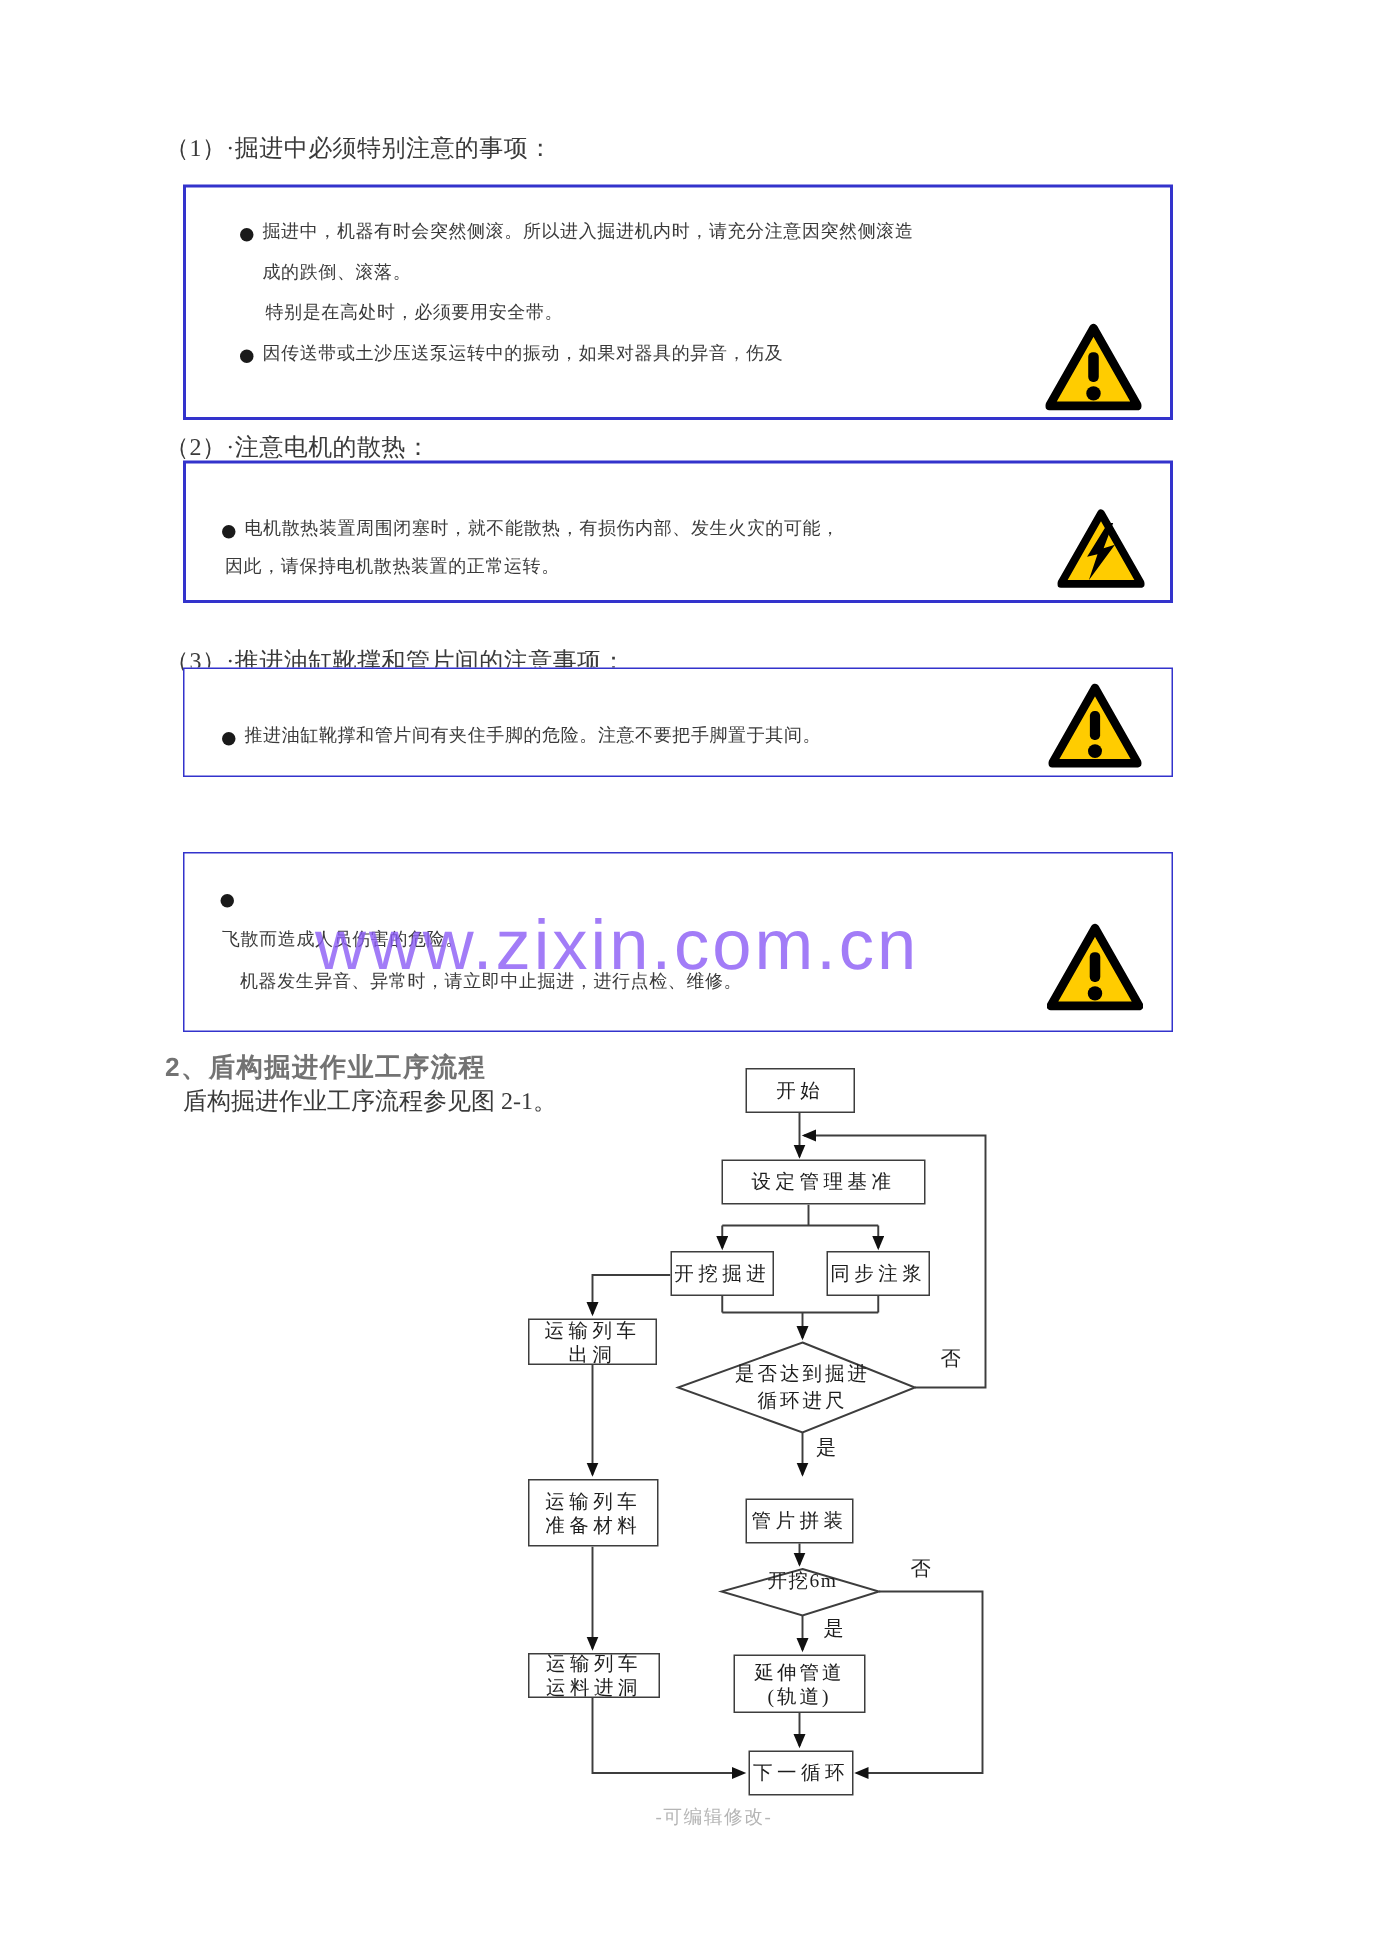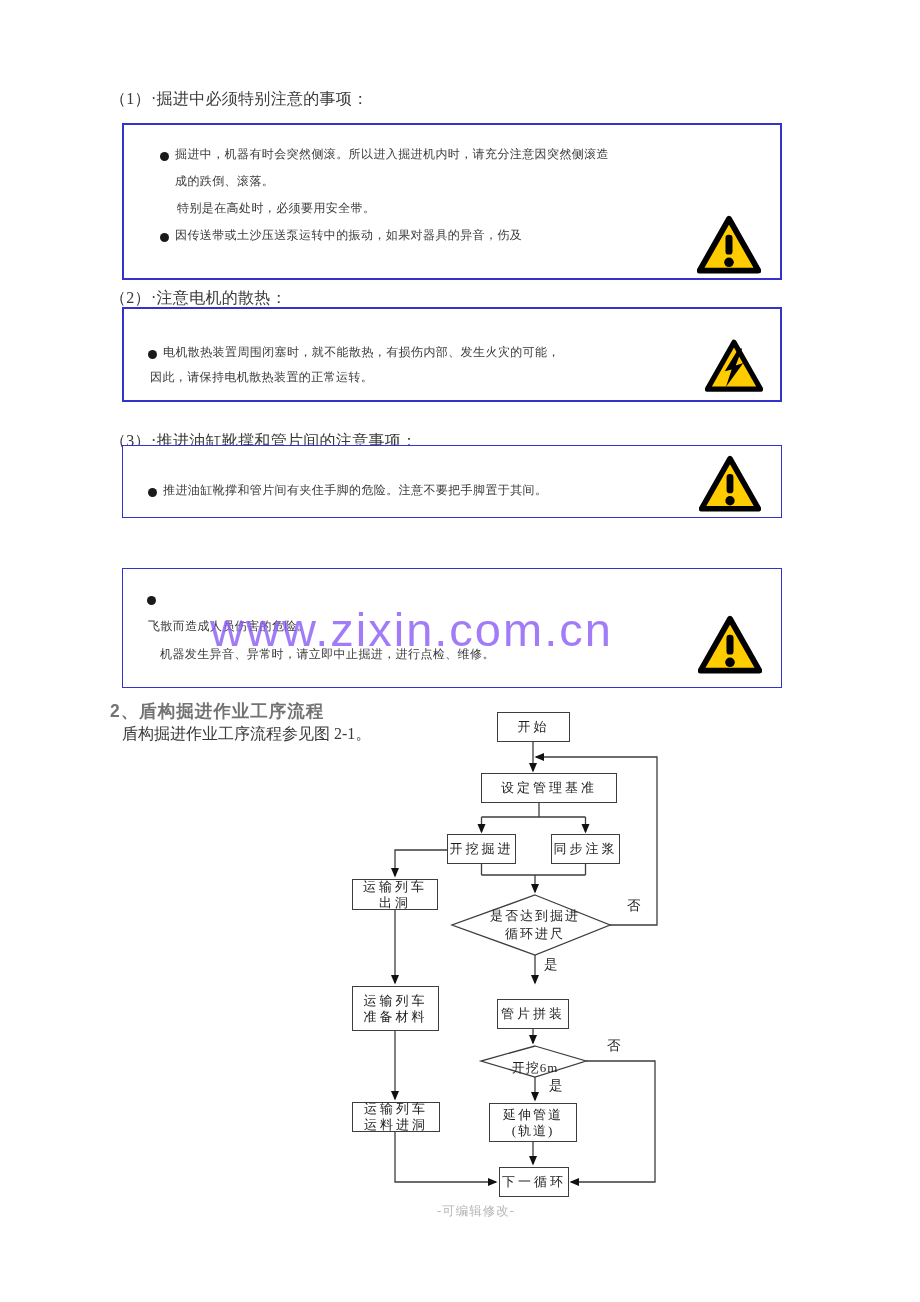--- a/index.html
+++ b/index.html
@@ -140,21 +140,21 @@
       <span>是否达到掘进</span>
       <span>循环进尺</span>
     </div>
     <div class="node" style="left:167px;top:299px;width:72px;height:30px">
       <span>管片拼装</span>
     </div>
     <div class="node" style="left:22px;top:286px;width:87px;height:45px">
       <span>运输列车</span>
       <span>准备材料</span>
     </div>
-    <div class="dmtext" style="left:153px;top:358px;width:104px;height:20px;letter-spacing:1px">
+    <div class="dmtext" style="left:153px;top:344px;width:104px;height:20px;letter-spacing:1px">
       <span>开挖6m</span>
     </div>
     <div class="node" style="left:159px;top:403px;width:88px;height:39px;letter-spacing:2px">
       <span>延伸管道</span>
       <span>(轨道)</span>
     </div>
     <div class="node" style="left:22px;top:402px;width:88px;height:30px">
       <span>运输列车</span>
       <span>运料进洞</span>
     </div>

